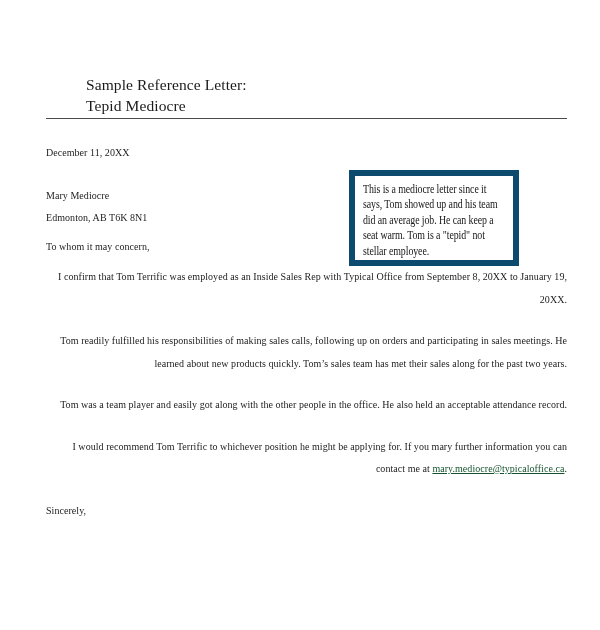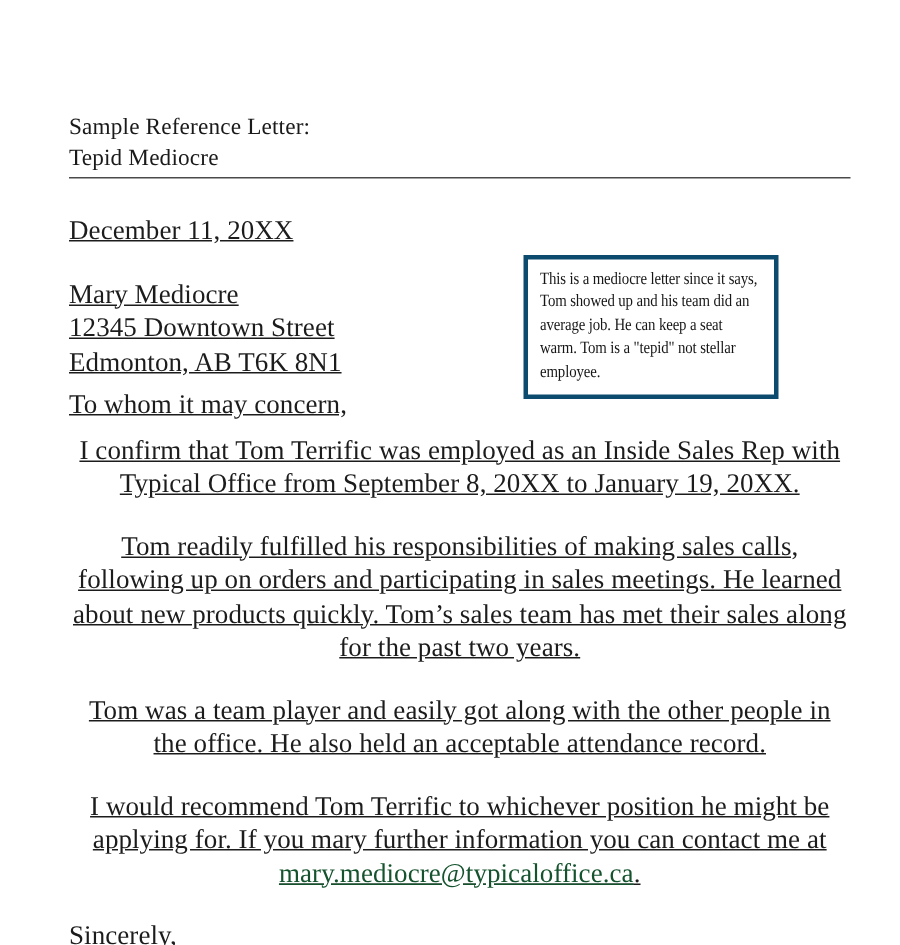--- a/index.html
+++ b/index.html
@@ -31,65 +31,65 @@
     left: 46px;
     top: 74px;
     width: 522px;
   }
   .title-line {
     font-size: 15.5px;
     line-height: 21px;
     letter-spacing: 0.1px;
     color: #1a1a1a;
     white-space: nowrap;
+    margin-left: 40px;
   }
   .title-rule {
     position: absolute;
     left: 46px;
     top: 118px;
     width: 521px;
     height: 0;
     border-top: 1px solid #4a4a4a;
   }
 
   
   .letter {
     position: absolute;
     left: 46px;
     top: 142px;
     width: 521px;
   }
   .blk {
-    font-size: 18px;
+    font-size: 10px;
     line-height: 22.5px;
     color: #1c1c1c;
     letter-spacing: 0.05px;
-    text-decoration: underline;
   }
   .date { margin-bottom: 20px; }
   .addr-line { white-space: nowrap; }
   .address { margin-bottom: 6px; }
   .salutation { margin-bottom: 8px; }
-  .para { margin-bottom: 19px; text-align: center; }
+  .para { margin-bottom: 19px; text-align: right; }
   .para.last { margin-bottom: 19px; }
   .closing { margin-bottom: 0; }
 
   .email-link {
     color: #14532d;
     text-decoration: underline;
   }
 
   
   .callout {
     position: absolute;
     left: 349px;
     top: 170px;
     width: 170px;
     height: 96px;
-    border: 3px solid #0c4a6e;
+    border: 6px solid #0c4a6e;
     background: #ffffff;
     box-sizing: border-box;
     padding: 6px 7px 4px 8px;
   }
   .callout-text {
     font-family: "Liberation Serif", "DejaVu Serif", serif;
     font-size: 11.5px;
     line-height: 15.4px;
     color: #161616;
     transform: scaleX(0.86);
@@ -109,21 +109,20 @@
   </div>
 
   <div class="title-rule"></div>
 
   <div class="letter">
 
     <div class="blk date">December 11, 20XX</div>
 
     <div class="blk address">
       <div class="addr-line">Mary Mediocre</div>
-      <div class="addr-line">12345 Downtown Street</div>
       <div class="addr-line">Edmonton, AB T6K 8N1</div>
     </div>
 
     <div class="blk salutation">To whom it may concern,</div>
 
     <div class="blk para">I confirm that Tom Terrific was employed as an Inside Sales Rep with Typical Office from September 8, 20XX to January 19, 20XX.</div>
 
     <div class="blk para">Tom readily fulfilled his responsibilities of making sales calls, following up on orders and participating in sales meetings. He learned about new products quickly. Tom’s sales team has met their sales along for the past two years.</div>
 
     <div class="blk para">Tom was a team player and easily got along with the other people in the office.  He also held an acceptable attendance record.</div>

